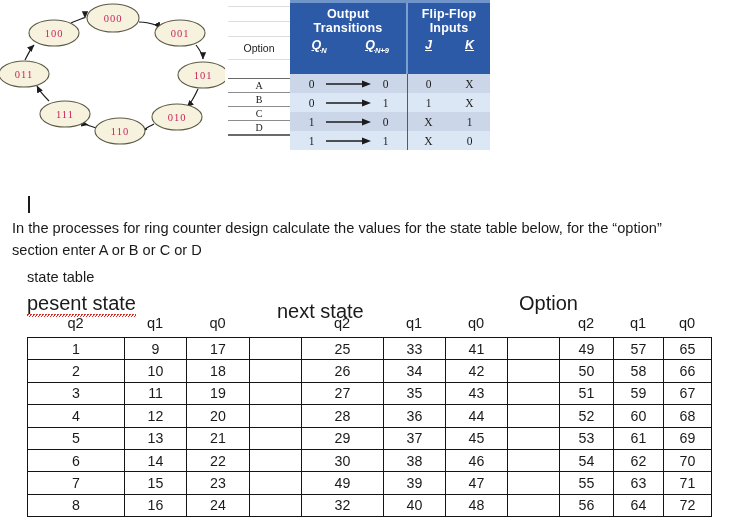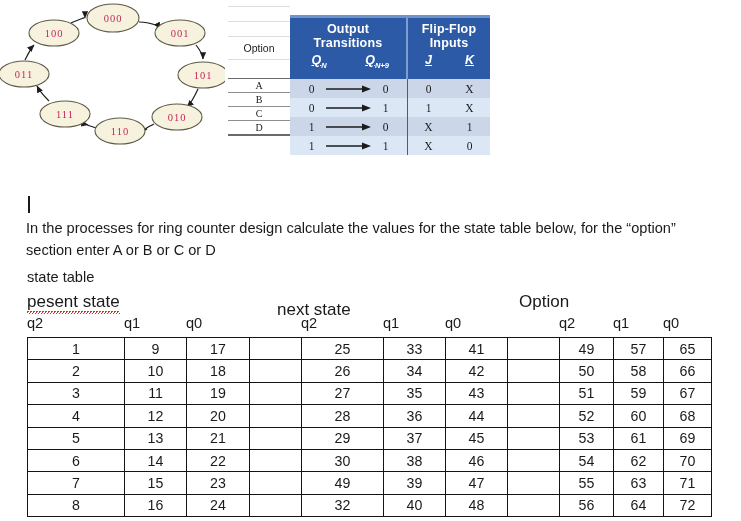--- a/index.html
+++ b/index.html
@@ -88,25 +88,24 @@
   }
 
   
   #excitation-table {
     position: absolute;
     left: 290px; top: 0;
     width: 200px; height: 152px;
   }
   #exc-header {
     display: flex;
-    height: 64px;
+    height: 74px;
     background: #2c5aa6;
     border-top: 3px solid #6f94c9;
     box-sizing: border-box;
-    margin-top: 15px;
   }
   .exc-head-group {
     box-sizing: border-box;
     color: #ffffff;
     text-align: center;
     padding-top: 4px;
   }
   .exc-head-group.out { width: 118px; border-right: 2px solid #7b9fd0; }
   .exc-head-group.ff  { width: 82px; }
   .exc-title {
@@ -164,42 +163,42 @@
 
   
   #caret {
     position: absolute;
     left: 28px; top: 196px;
     width: 1.6px; height: 17px;
     background: #1a1a1a;
   }
   #question-text {
     position: absolute;
-    left: 26px; top: 217px;
+    left: 12px; top: 217px;
     width: 670px;
     font-size: 14.6px;
     line-height: 22px;
     color: #1a1a1a;
   }
   #state-table-label {
     position: absolute;
     left: 27px; top: 269px;
     font-size: 14.6px;
     color: #1a1a1a;
   }
 
   
   #group-labels {
     position: absolute;
     left: 27px; top: 292px;
     width: 690px; height: 22px;
   }
   .group-label {
     position: absolute;
-    font-size: 17px;
+    font-size: 20px;
     color: #1a1a1a;
     white-space: nowrap;
   }
   .misspelled {
     border-bottom: 2px solid transparent;
     background-image: repeating-linear-gradient(
       135deg, #d93025 0 1.5px, transparent 1.5px 3px);
     background-repeat: repeat-x;
     background-size: 3px 3px;
     background-position: 0 100%;
@@ -209,20 +208,21 @@
   
   #sub-header-row {
     position: absolute;
     left: 27px; top: 315px;
     width: 690px; height: 22px;
   }
   .sub-h {
     position: absolute;
     font-size: 14.6px;
     color: #1a1a1a;
+    text-align: center;
   }
 
   
   #state-table {
     position: absolute;
     left: 27px; top: 337px;
     border-collapse: collapse;
     table-layout: fixed;
     width: 684px;
   }

